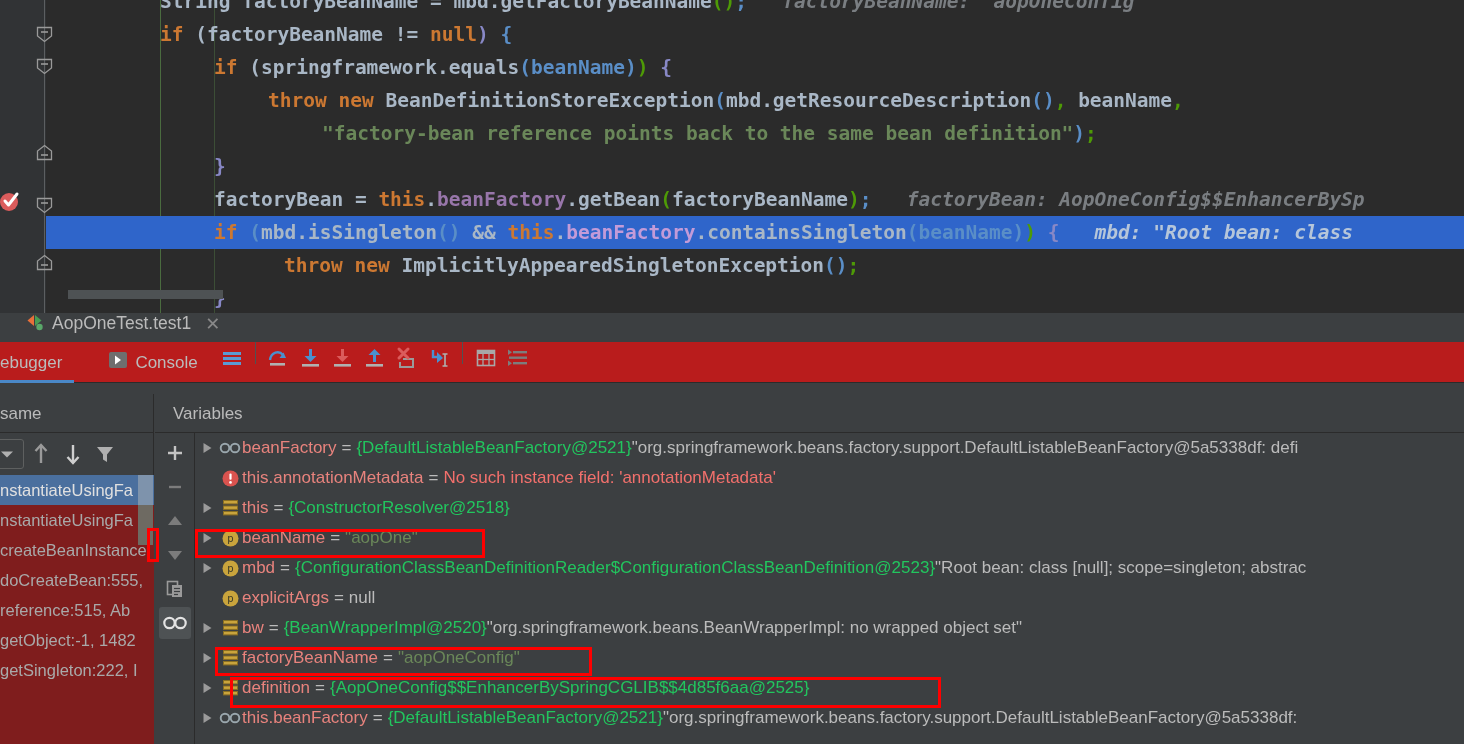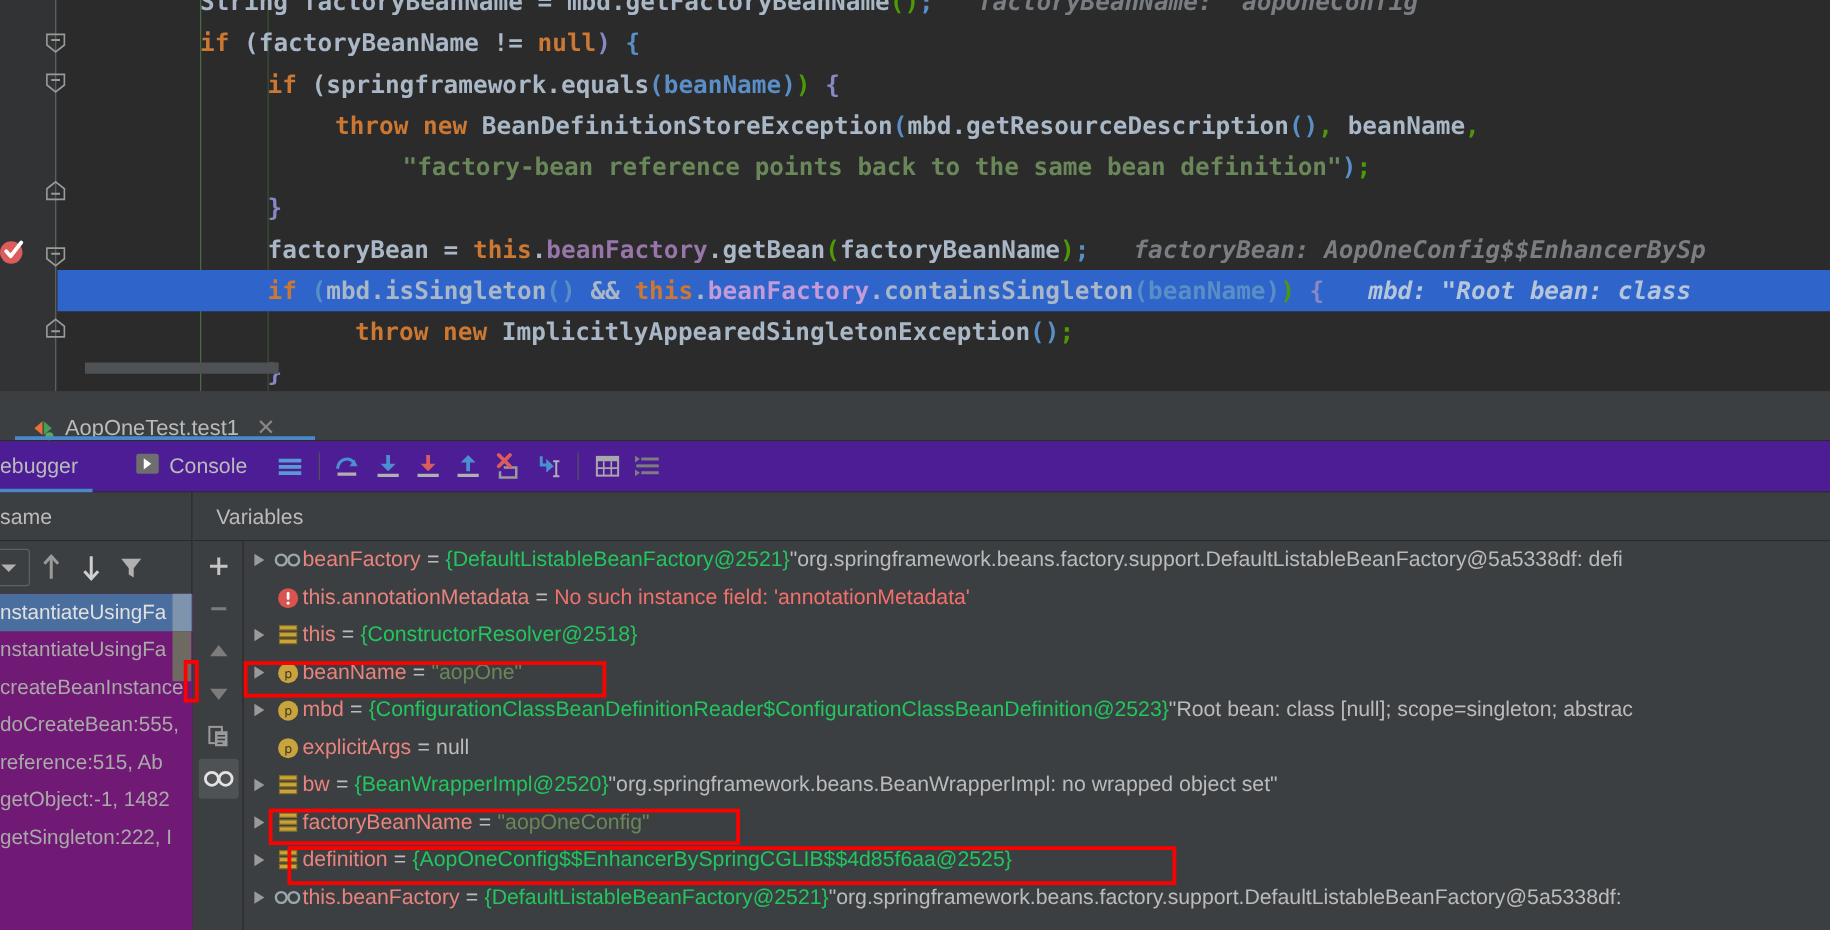--- a/index.html
+++ b/index.html
@@ -56,35 +56,35 @@
     position: absolute; height: 9px; background: #4e5254;
   }
 
   
   .tabbar {
     position: absolute; left: 0; top: 313px; width: 1464px; height: 40px;
     background: #3c3f41; border-bottom: 1px solid #2b2b2b;
   }
   .tab {
     position: absolute; left: 12px; top: 0; height: 40px;
-    display: flex; align-items: flex-end; gap: 8px; padding: 0 10px 0 14px;
+    display: flex; align-items: flex-start; gap: 8px; padding: 0 10px 0 14px;
   }
   .tab-underline {
     position: absolute; left: 12px; top: 36px; width: 240px; height: 3px;
     background: #4a88c7;
   }
   .tab-label { color: #bbbbbb; font-size: 17.5px; }
   .tab-close { color: #888; font-size: 18px; margin-left: 6px; cursor: pointer; }
   .tab-icon { width: 18px; height: 18px; position: relative; }
 
   
   .dbgbar {
-    position: absolute; left: 0; top: 353px; width: 1464px; height: 41px;
-    background: #4c1d95; border-bottom: 1px solid #2b2b2b;
-    display: flex; align-items: center;
+    position: absolute; left: 0; top: 342px; width: 1464px; height: 41px;
+    background: #b91c1c; border-bottom: 1px solid #2b2b2b;
+    display: flex; align-items: flex-start;
   }
   .dbg-tab {
     position: relative; height: 41px; display: flex; align-items: center;
     color: #bbbbbb; font-size: 17px; padding: 0 12px; gap: 7px;
   }
   .dbg-tab.active::after {
     content: ''; position: absolute; left: 0; bottom: 0; right: 0; height: 3px;
     background: #4a88c7;
   }
   .tb-sep { width: 1px; height: 22px; background: #4f5254; margin: 0 7px; }
@@ -122,21 +122,21 @@
     width: 30px; height: 28px; display: flex; align-items: center; justify-content: center;
     cursor: pointer;
   }
   .ftb-drop {
     width: 34px; height: 30px; border: 1px solid #5e6060; border-radius: 3px;
     display: flex; align-items: center; justify-content: center;
     margin-left: -10px; background: #3c3f41; cursor: pointer;
   }
   .frames-list {
     position: absolute; left: 0; top: 42px; width: 154px; bottom: 0;
-    background: #701a75; overflow: hidden;
+    background: #7f1d1d; overflow: hidden;
   }
   .frame-row {
     height: 30px; line-height: 30px; color: #a9a9a9; font-size: 16.5px;
     white-space: nowrap; overflow: hidden; padding-left: 0px;
   }
   .frame-row.sel { background: #4a6f9e; color: #e0e0e0; }
   .frames-scroll {
     position: absolute; right: 0; top: 42px; width: 15px; height: 70px;
     background: #6e6a62;
   }

